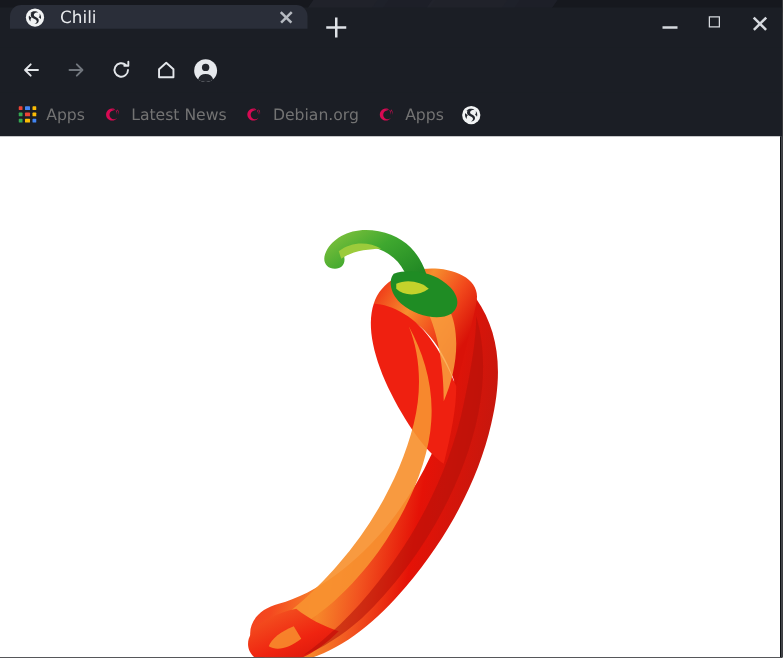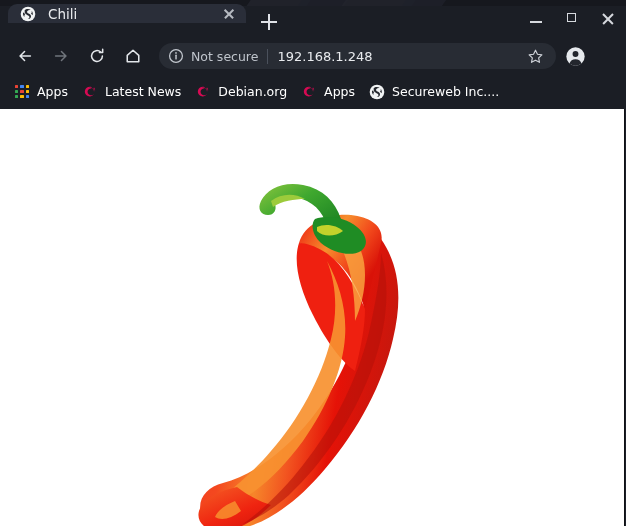--- a/index.html
+++ b/index.html
@@ -227,21 +227,21 @@
     border-radius: 4px;
     white-space: nowrap;
   }
   .bm-icon {
     width: 16px; height: 16px;
     flex: 0 0 16px;
     margin-right: 7px;
     display: block;
   }
   .bm-label {
-    color: #ffffff;
+    color: #737373;
     font-size: 12.5px;
     line-height: 16px;
   }
   
   .apps-grid {
     width: 14px; height: 14px;
     display: grid;
     grid-template-columns: repeat(3, 3.4px);
     grid-template-rows: repeat(3, 3.4px);
     gap: 1.9px;
@@ -328,37 +328,20 @@
         <path d="M16.3 2.6v3.6h-3.6" fill="none" stroke="#e3e6ea" stroke-width="1.7" stroke-linecap="round" stroke-linejoin="round"></path>
       </svg>
     </div>
 
     <div class="navbtn">
       <svg width="18" height="18" viewBox="0 0 20 20">
         <path d="M3.6 9.3L10 3.6l6.4 5.7V16.4H3.6z" fill="none" stroke="#e3e6ea" stroke-width="1.7" stroke-linejoin="round"></path>
       </svg>
     </div>
 
-    <div class="omnibox">
-      <span class="info-icon">
-        <svg viewBox="0 0 16 16" width="16" height="16">
-          <circle cx="8" cy="8" r="6.4" fill="none" stroke="#c3c8cf" stroke-width="1.25"></circle>
-          <circle cx="8" cy="4.9" r=".85" fill="#c3c8cf"></circle>
-          <rect x="7.3" y="6.6" width="1.45" height="5" rx=".7" fill="#c3c8cf"></rect>
-        </svg>
-      </span>
-      <span class="notsecure">Not secure</span>
-      <span class="omni-sep"></span>
-      <span class="omni-url" title="192.168.1.248">192.168.1.248</span>
-      <span class="star-btn">
-        <svg width="17" height="17" viewBox="0 0 20 20">
-          <path d="M10 2.6l2.3 4.8 5.2.7-3.8 3.6 1 5.2-4.7-2.6-4.7 2.6 1-5.2L2.5 8.1l5.2-.7z" fill="none" stroke="#cfd3d9" stroke-width="1.35" stroke-linejoin="round"></path>
-        </svg>
-      </span>
-    </div>
 
     <div class="profile-btn">
       <svg width="21" height="21" viewBox="0 0 22 22">
         <circle cx="11" cy="11" r="9.6" fill="#e6e9ed"></circle>
         <circle cx="11" cy="8.3" r="3.1" fill="#23262d"></circle>
         <path d="M4.6 18.4a6.8 6.8 0 0 1 12.8 0A9.5 9.5 0 0 1 11 20.6a9.5 9.5 0 0 1-6.4-2.2z" fill="#23262d"></path>
       </svg>
     </div>
 
     <div class="menu-btn">
@@ -420,21 +403,20 @@
 
     <div class="bm">
       <span class="bm-icon">
         <svg viewBox="0 0 16 16" width="16" height="16">
           <circle cx="8" cy="8" r="7.3" fill="#f1f3f4"></circle>
           <path d="M4.1 4.6c1.6-2 5-2.1 6.6-.5-1.4-.3-2.6.1-3.3.9-.9 1.1.1 2.1 1.2 2.6 1.4.6 2.6 1.5 2.4 3.1-.2 1.5-1.8 2.5-3.4 2.4 1.2-.5 1.9-1.3 1.8-2.2-.1-1-1.1-1.5-2.2-2-1.6-.7-2.6-1.6-2.6-2.8 0-.6.2-1.1.5-1.5z" fill="#24272e"></path>
           <path d="M3.2 6.3c-.5 1.7-.1 3.6 1.3 4.8-.3-1.4.1-2.4.9-3.1-1-.4-1.7-1-2.2-1.7z" fill="#24272e"></path>
           <path d="M12.6 9.3c.5-1.6.2-3.4-1-4.6.4 1.3.1 2.4-.7 3.1.8.4 1.4.9 1.7 1.5z" fill="#24272e"></path>
         </svg>
       </span>
-      <span class="bm-label">Secureweb Inc....</span>
     </div>
   </div>
 
   <div class="content">
     <div class="chili-wrap">
       <svg viewBox="0 0 260 380" xmlns="http://www.w3.org/2000/svg">
         <defs>
           <linearGradient id="bodyGrad" x1="0" y1="0" x2="1" y2="0.25">
             <stop offset="0%" stop-color="#f2361d"></stop>
             <stop offset="28%" stop-color="#f4481f"></stop>

